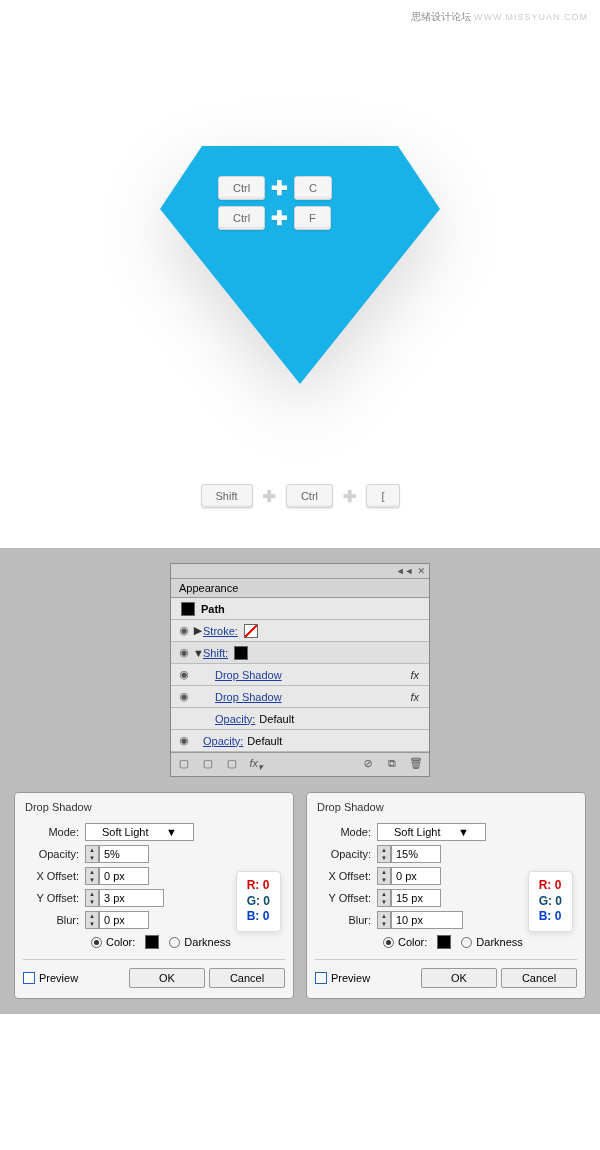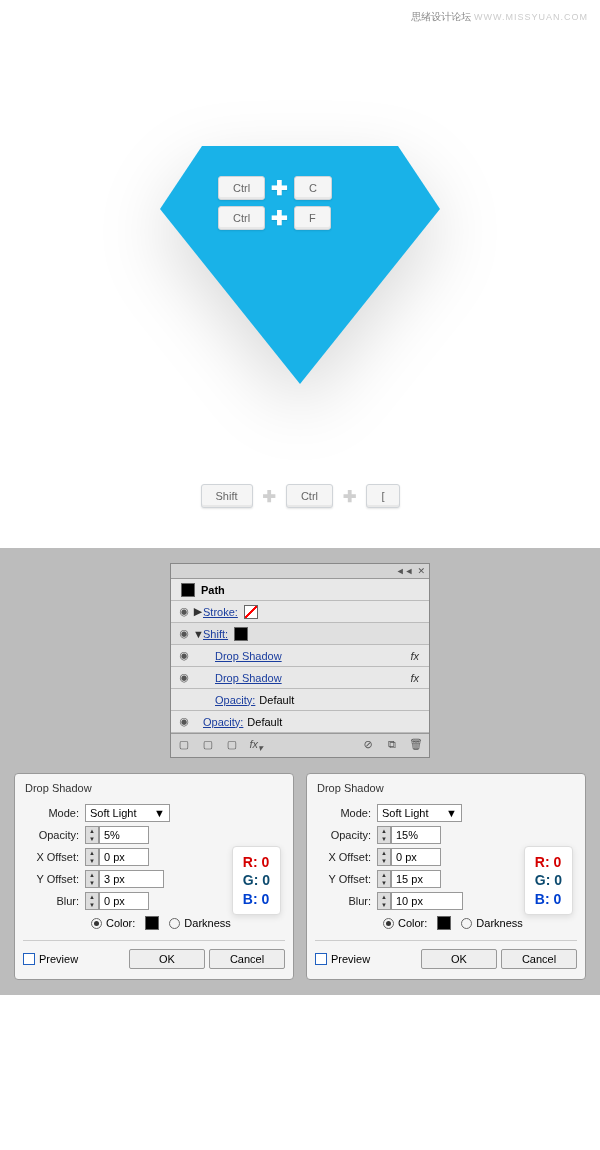--- a/index.html
+++ b/index.html
@@ -35,22 +35,22 @@
   .panel-footer span { width: 18px; text-align: center; color: #555; cursor: pointer; font-size: 11px; }
   .dialogs { display: flex; gap: 12px; justify-content: center; padding: 0 12px; }
   .dialog { background: #f5f5f5; border: 1px solid #999; border-radius: 4px; width: 280px; padding: 6px 8px 10px; font-size: 11px; }
   .dialog-title { text-align: left; padding: 2px 2px 6px; color: #333; }
   .dlg-body { position: relative; }
   .dlg-row { display: flex; align-items: center; margin: 4px 0; }
   .dlg-label { width: 62px; text-align: right; padding-right: 6px; color: #222; }
   .stepper { display: flex; flex-direction: column; border: 1px solid #999; background: #ddd; width: 14px; height: 18px; }
   .stepper span { flex: 1; font-size: 6px; text-align: center; line-height: 8px; color: #333; cursor: pointer; }
   .dlg-input { border: 1px solid #999; background: #fff; height: 18px; padding: 0 4px; font-size: 11px; }
-  .dlg-select { border: 1px solid #999; background: #fff; height: 18px; padding: 0 4px; font-size: 11px; width: 85px; display: flex; align-items: center; justify-content: space-between; }
-  .rgb-box { position: absolute; right: 4px; top: 42px; background: #fff; border: 1px solid #ddd; border-radius: 4px; padding: 6px 10px; box-shadow: 0 2px 6px rgba(0,0,0,0.1); font-weight: bold; font-size: 14px; line-height: 1.3; }
+  .dlg-select { border: 1px solid #999; background: #fff; height: 18px; padding: 0 16px; font-size: 11px; width: 109px; display: flex; align-items: center; justify-content: space-between; }
+  .rgb-box { position: absolute; right: 4px; top: 48px; background: #fff; border: 1px solid #ddd; border-radius: 4px; padding: 6px 10px; box-shadow: 0 2px 6px rgba(0,0,0,0.1); font-weight: bold; font-size: 12px; line-height: 1.3; }
   .rgb-r { color: #d40000; }
   .rgb-g { color: #0c4a6e; }
   .rgb-b { color: #0040d0; }
   .radio-row { display: flex; align-items: center; gap: 4px; margin: 6px 0 0 68px; }
   .radio { width: 11px; height: 11px; border-radius: 50%; border: 1px solid #666; display: inline-flex; align-items: center; justify-content: center; }
   .radio.checked::after { content: ""; width: 5px; height: 5px; background: #333; border-radius: 50%; }
   .dlg-footer { display: flex; align-items: center; gap: 4px; margin-top: 10px; border-top: 1px solid #ccc; padding-top: 8px; }
   .chk { width: 12px; height: 12px; border: 1px solid #2060c0; background: #fff; }
   .btn { border: 1px solid #999; background: #eee; padding: 3px 0; width: 76px; text-align: center; cursor: pointer; border-radius: 2px; }
 </style>
@@ -89,20 +89,21 @@
     <span class="key">[</span>
   </div>
 </div>
 
 <div class="bottom-area">
   <div class="appearance-panel">
     <div class="panel-header">
       <span>◄◄</span>
       <span>✕</span>
     </div>
+    <div class="panel-tab">Appearance</div>
     <div class="ap-row">
       <span class="swatch black"></span>
       <b>Path</b>
     </div>
     <div class="ap-row">
       <span class="eye">◉</span>
       <span class="arrow">▶</span>
       <span class="ap-link">Stroke:</span>
       <span class="swatch none"></span>
     </div>

